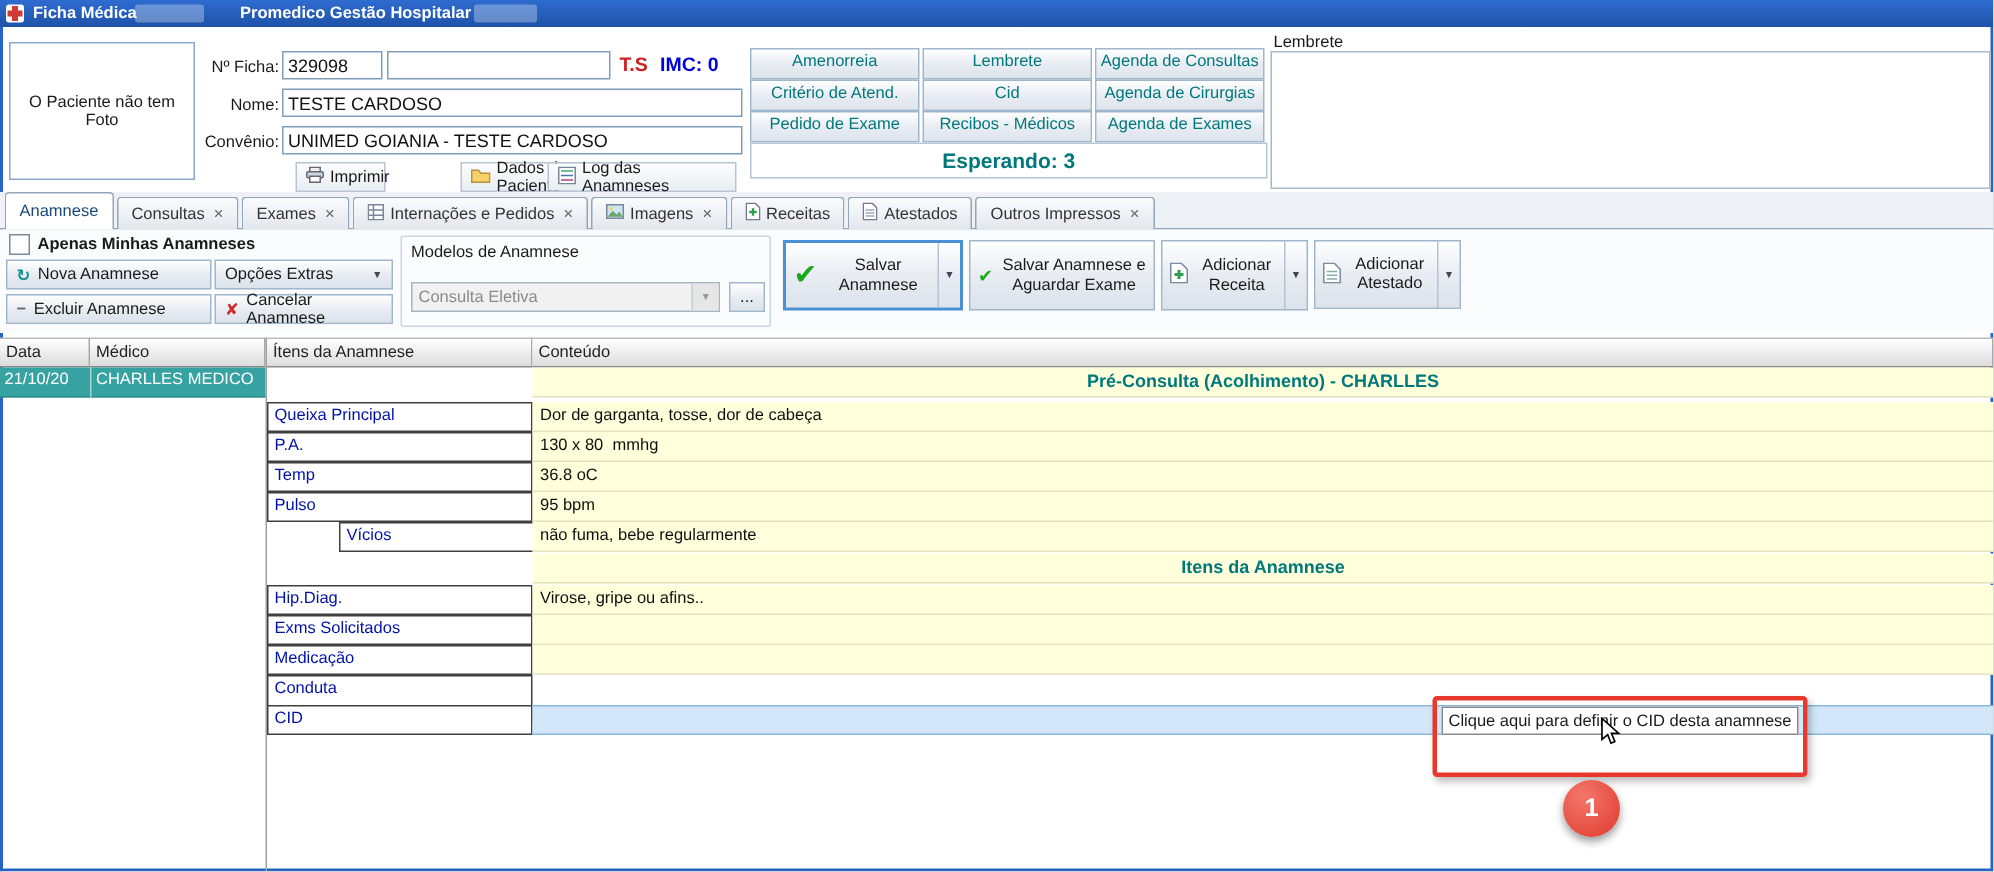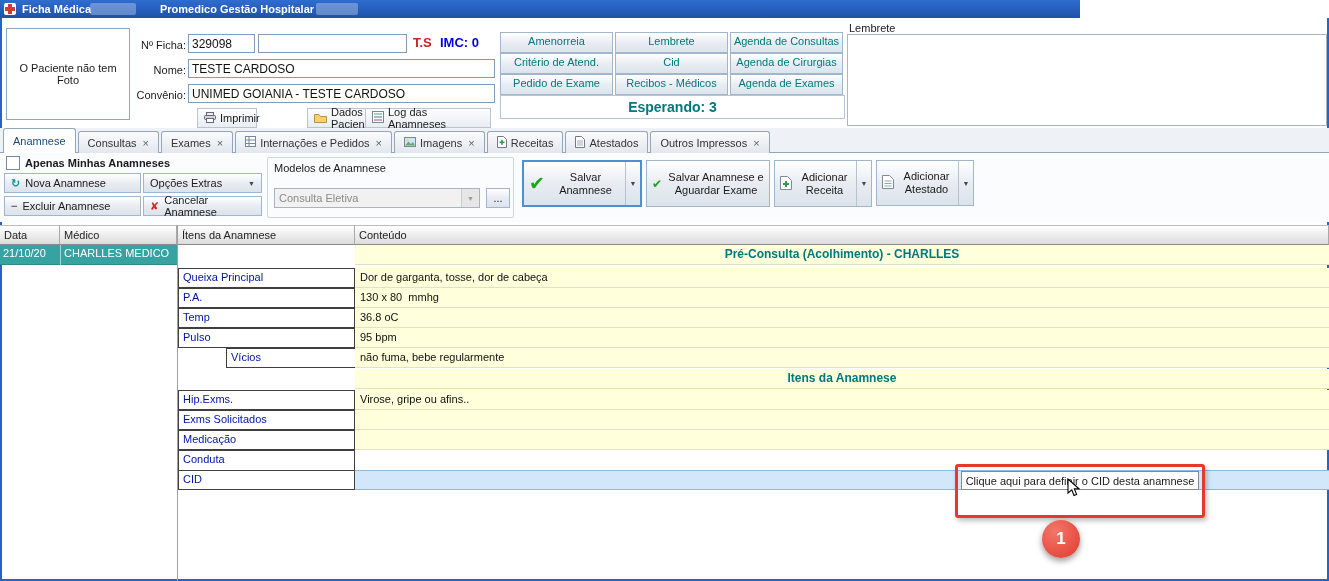--- a/index.html
+++ b/index.html
@@ -1,20 +1,20 @@
 <!DOCTYPE html>
 <html><head>
 <meta charset="utf-8">
 <style>
   html,body{margin:0;padding:0;background:#d8d8d8;}
   body{font-family:"Liberation Sans","DejaVu Sans",sans-serif;font-size:11px;color:#1a1a1a;}
   .window{position:relative;width:1329px;height:581px;background:#fff;overflow:hidden;}
   .abs{position:absolute;box-sizing:border-box;}
   
-  .titlebar{left:0;top:0;width:1080px;height:18px;background:linear-gradient(#2f6cd0,#1d52a8);color:#fff;padding-left:11px;}
+  .titlebar{left:0;top:0;width:1329px;height:18px;background:linear-gradient(#2f6cd0,#1d52a8);color:#fff;padding-left:11px;}
   .titletext{font-weight:bold;font-size:11px;line-height:18px;color:#fff;}
   .redacted{background:rgba(255,255,255,.30);border-radius:2px;}
   .frameline{background:#2563c4;}
   .appicon{width:12px;height:12px;background:#fff;border-radius:2px;}
   .appicon:before{content:"";position:absolute;left:4px;top:1px;width:4px;height:10px;background:#d23b33;}
   .appicon:after{content:"";position:absolute;left:1px;top:4px;width:10px;height:4px;background:#d23b33;}
   
   .photo{border:1px solid #8aa8c8;display:flex;align-items:center;justify-content:center;text-align:center;background:#fff;}
   .lbl{line-height:18px;text-align:right;}
   .tin{border:1px solid #7f9db9;background:#fff;font:12px "Liberation Sans",sans-serif;padding:0 3px;color:#111;}
@@ -284,21 +284,21 @@
   <div class="abs contcell" style="left:355px;top:308px;width:974px;height:20px;">36.8 oC</div>
 
   <div class="abs itemcell" style="left:178px;top:328px;width:177px;height:20px;">Pulso</div>
   <div class="abs contcell" style="left:355px;top:328px;width:974px;height:20px;">95 bpm</div>
 
   <div class="abs itemcell" style="left:178px;top:348px;width:177px;height:20px;margin-left:48px;">Vícios</div>
   <div class="abs contcell" style="left:355px;top:348px;width:974px;height:20px;">não fuma, bebe regularmente</div>
 
   <div class="abs sectioncell" style="left:355px;top:369px;width:974px;height:20px;">Itens da Anamnese</div>
 
-  <div class="abs itemcell" style="left:178px;top:390px;width:177px;height:20px;">Hip.Exms.</div>
+  <div class="abs itemcell" style="left:178px;top:390px;width:177px;height:20px;">Hip.Diag.</div>
   <div class="abs contcell" style="left:355px;top:390px;width:974px;height:20px;">Virose, gripe ou afins..</div>
 
   <div class="abs itemcell" style="left:178px;top:410px;width:177px;height:20px;">Exms Solicitados</div>
   <div class="abs contcell" style="left:355px;top:410px;width:974px;height:20px;"></div>
 
   <div class="abs itemcell" style="left:178px;top:430px;width:177px;height:20px;">Medicação</div>
   <div class="abs contcell" style="left:355px;top:430px;width:974px;height:20px;"></div>
 
   <div class="abs itemcell" style="left:178px;top:450px;width:177px;height:32px;">Conduta</div>
 

